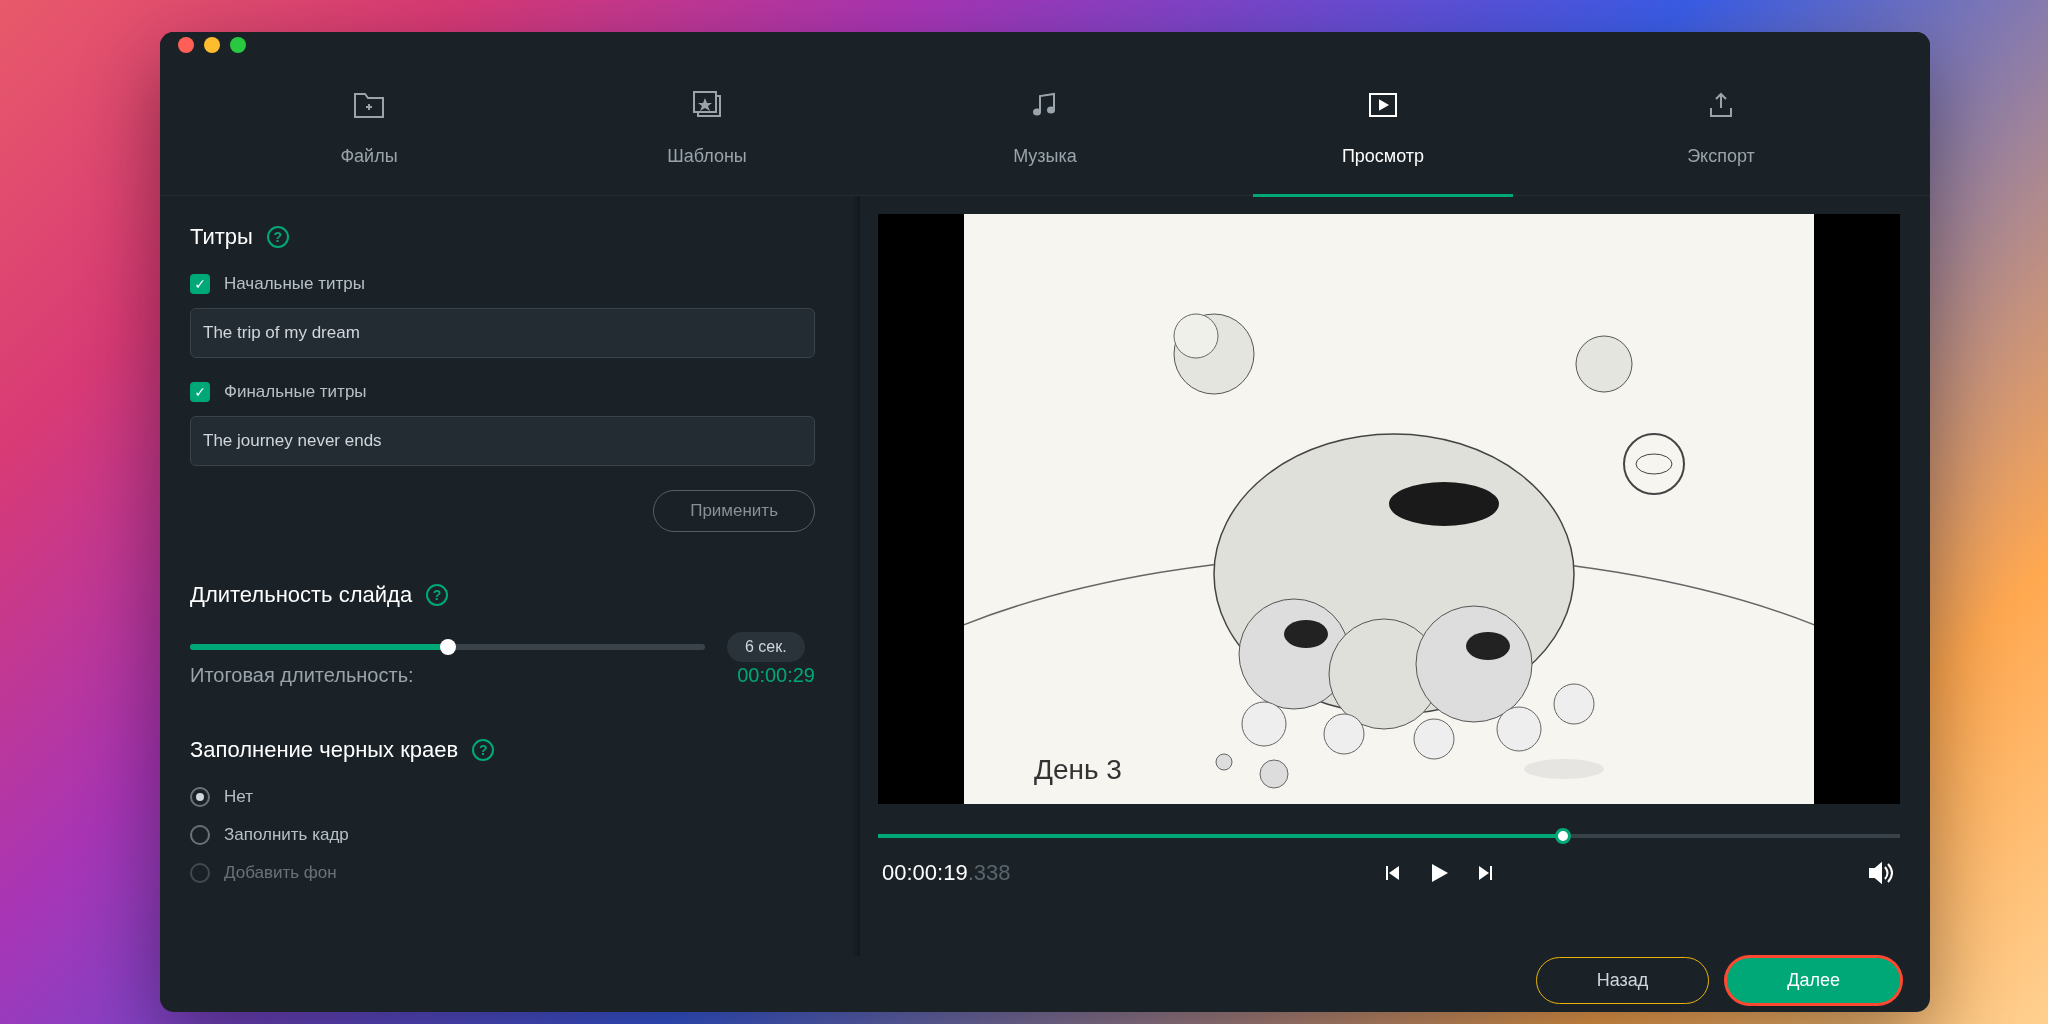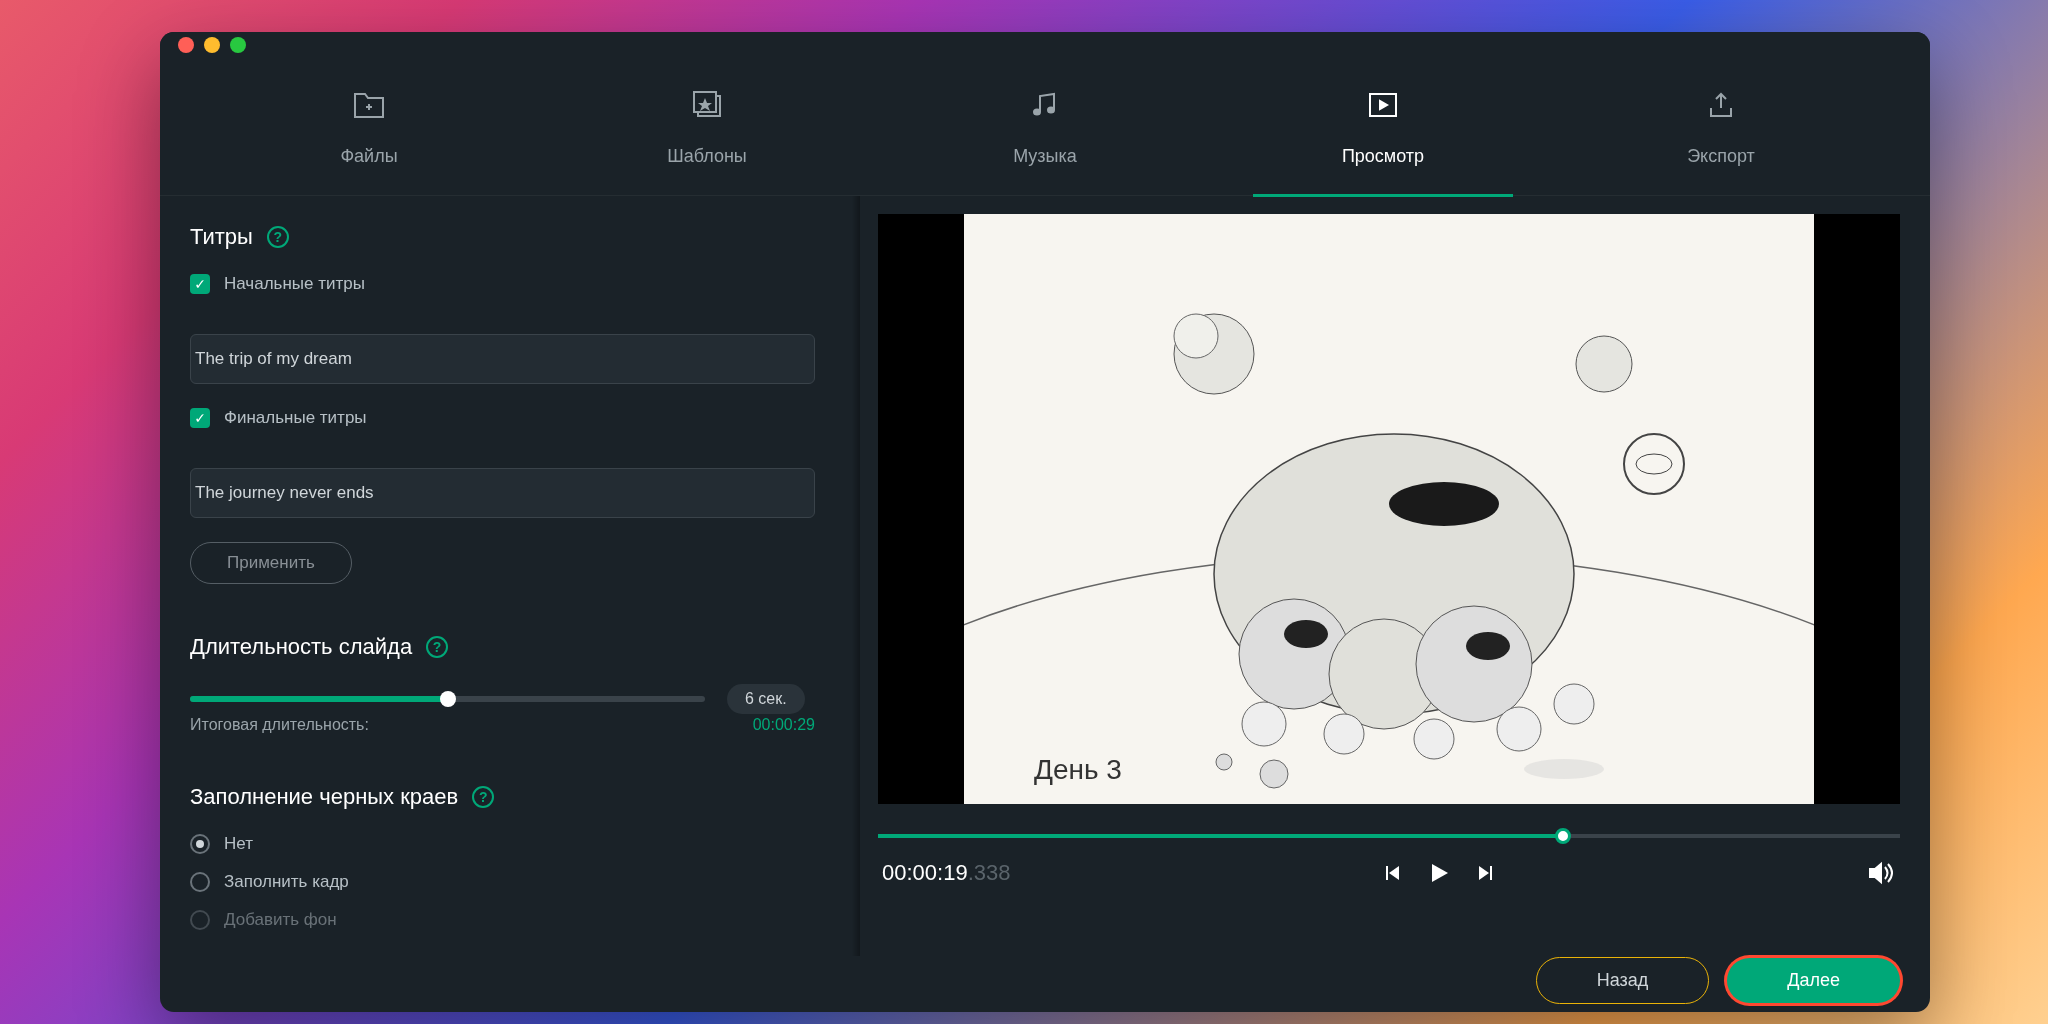--- a/index.html
+++ b/index.html
@@ -16,29 +16,29 @@
 .tab.active::after { content: ""; position: absolute; bottom: -12px; left: -40px; right: -40px; height: 3px; background: #00a878; }
 .tab-icon { width: 34px; height: 34px; display: flex; align-items: center; justify-content: center; }
 .tab-label { font-size: 18px; }
 .content { display: flex; height: calc(100% - 220px); }
 .left-panel { width: 700px; padding: 28px 30px; overflow-y: auto; position: relative; }
 .left-panel::after { content: ""; position: absolute; right: 0; top: 0; width: 8px; height: 100%; background: linear-gradient(to right, transparent, rgba(0,0,0,0.3)); }
 .section-header { display: flex; align-items: center; gap: 14px; color: #fff; font-size: 22px; margin-bottom: 24px; }
 .help-icon { width: 22px; height: 22px; border: 2px solid #00a878; border-radius: 50%; display: inline-flex; align-items: center; justify-content: center; color: #00a878; font-size: 14px; font-weight: bold; }
 .check-row { display: flex; align-items: center; gap: 14px; margin-bottom: 14px; color: #b7c0c6; font-size: 17px; }
 .checkbox { width: 20px; height: 20px; border-radius: 4px; background: #00a878; display: flex; align-items: center; justify-content: center; color: #fff; font-size: 14px; }
-.text-input { width: 625px; padding: 14px 4px; background: #232c33; border: 1px solid #3a434a; border-radius: 6px; color: #d0d6da; font-size: 17px; outline: none; margin-bottom: 24px; margin-top: 26px; }
-.apply-row { display: flex; justify-content: flex-start; width: 625px; margin-bottom: 50px; }
+.text-input { width: 625px; padding: 14px 12px; background: #232c33; border: 1px solid #3a434a; border-radius: 6px; color: #d0d6da; font-size: 17px; outline: none; margin-bottom: 24px; }
+.apply-row { display: flex; justify-content: flex-end; width: 625px; margin-bottom: 50px; }
 .apply-btn { padding: 10px 36px; background: transparent; border: 1px solid #555e65; border-radius: 22px; color: #888f95; font-size: 17px; cursor: pointer; }
 .slider-row { display: flex; align-items: center; gap: 22px; margin-bottom: 2px; }
 .slider { position: relative; width: 515px; height: 6px; background: #3a434a; border-radius: 3px; }
 .slider-fill { position: absolute; left: 0; top: 0; height: 100%; width: 50%; background: #00a878; border-radius: 3px; }
 .slider-thumb { position: absolute; top: 50%; left: 50%; transform: translate(-50%, -50%); width: 16px; height: 16px; background: #fff; border-radius: 50%; }
 .duration-badge { padding: 6px 18px; background: #2a333a; border-radius: 16px; color: #d0d6da; font-size: 16px; }
-.total-row { display: flex; justify-content: space-between; width: 625px; font-size: 16px; color: #9aa4aa; margin-bottom: 50px; }
+.total-row { display: flex; justify-content: space-between; width: 625px; font-size: 20px; color: #9aa4aa; margin-bottom: 50px; }
 .total-val { color: #00a878; }
 .radio-row { display: flex; align-items: flex-end; gap: 14px; margin-bottom: 18px; color: #b7c0c6; font-size: 17px; }
 .radio { width: 20px; height: 20px; border: 2px solid #6a737a; border-radius: 50%; display: flex; align-items: center; justify-content: center; }
 .radio.selected::after { content: ""; width: 8px; height: 8px; background: #d0d6da; border-radius: 50%; }
 .right-panel { flex: 1; padding: 18px 30px 0 18px; display: flex; flex-direction: column; }
 .preview { width: 100%; height: 590px; background: #000; display: flex; align-items: center; justify-content: center; position: relative; }
 .preview-img { width: 850px; height: 590px; background: #0ea5e9; position: relative; overflow: hidden; text-decoration: underline; }
 .progress-track { position: relative; width: 100%; height: 4px; background: #3a434a; margin-top: 30px; }
 .progress-fill { position: absolute; left: 0; top: 0; height: 100%; width: 67%; background: #00a878; }
 .progress-thumb { position: absolute; top: 50%; left: 67%; transform: translate(-50%, -50%); width: 16px; height: 16px; background: #fff; border: 3px solid #00a878; border-radius: 50%; }

